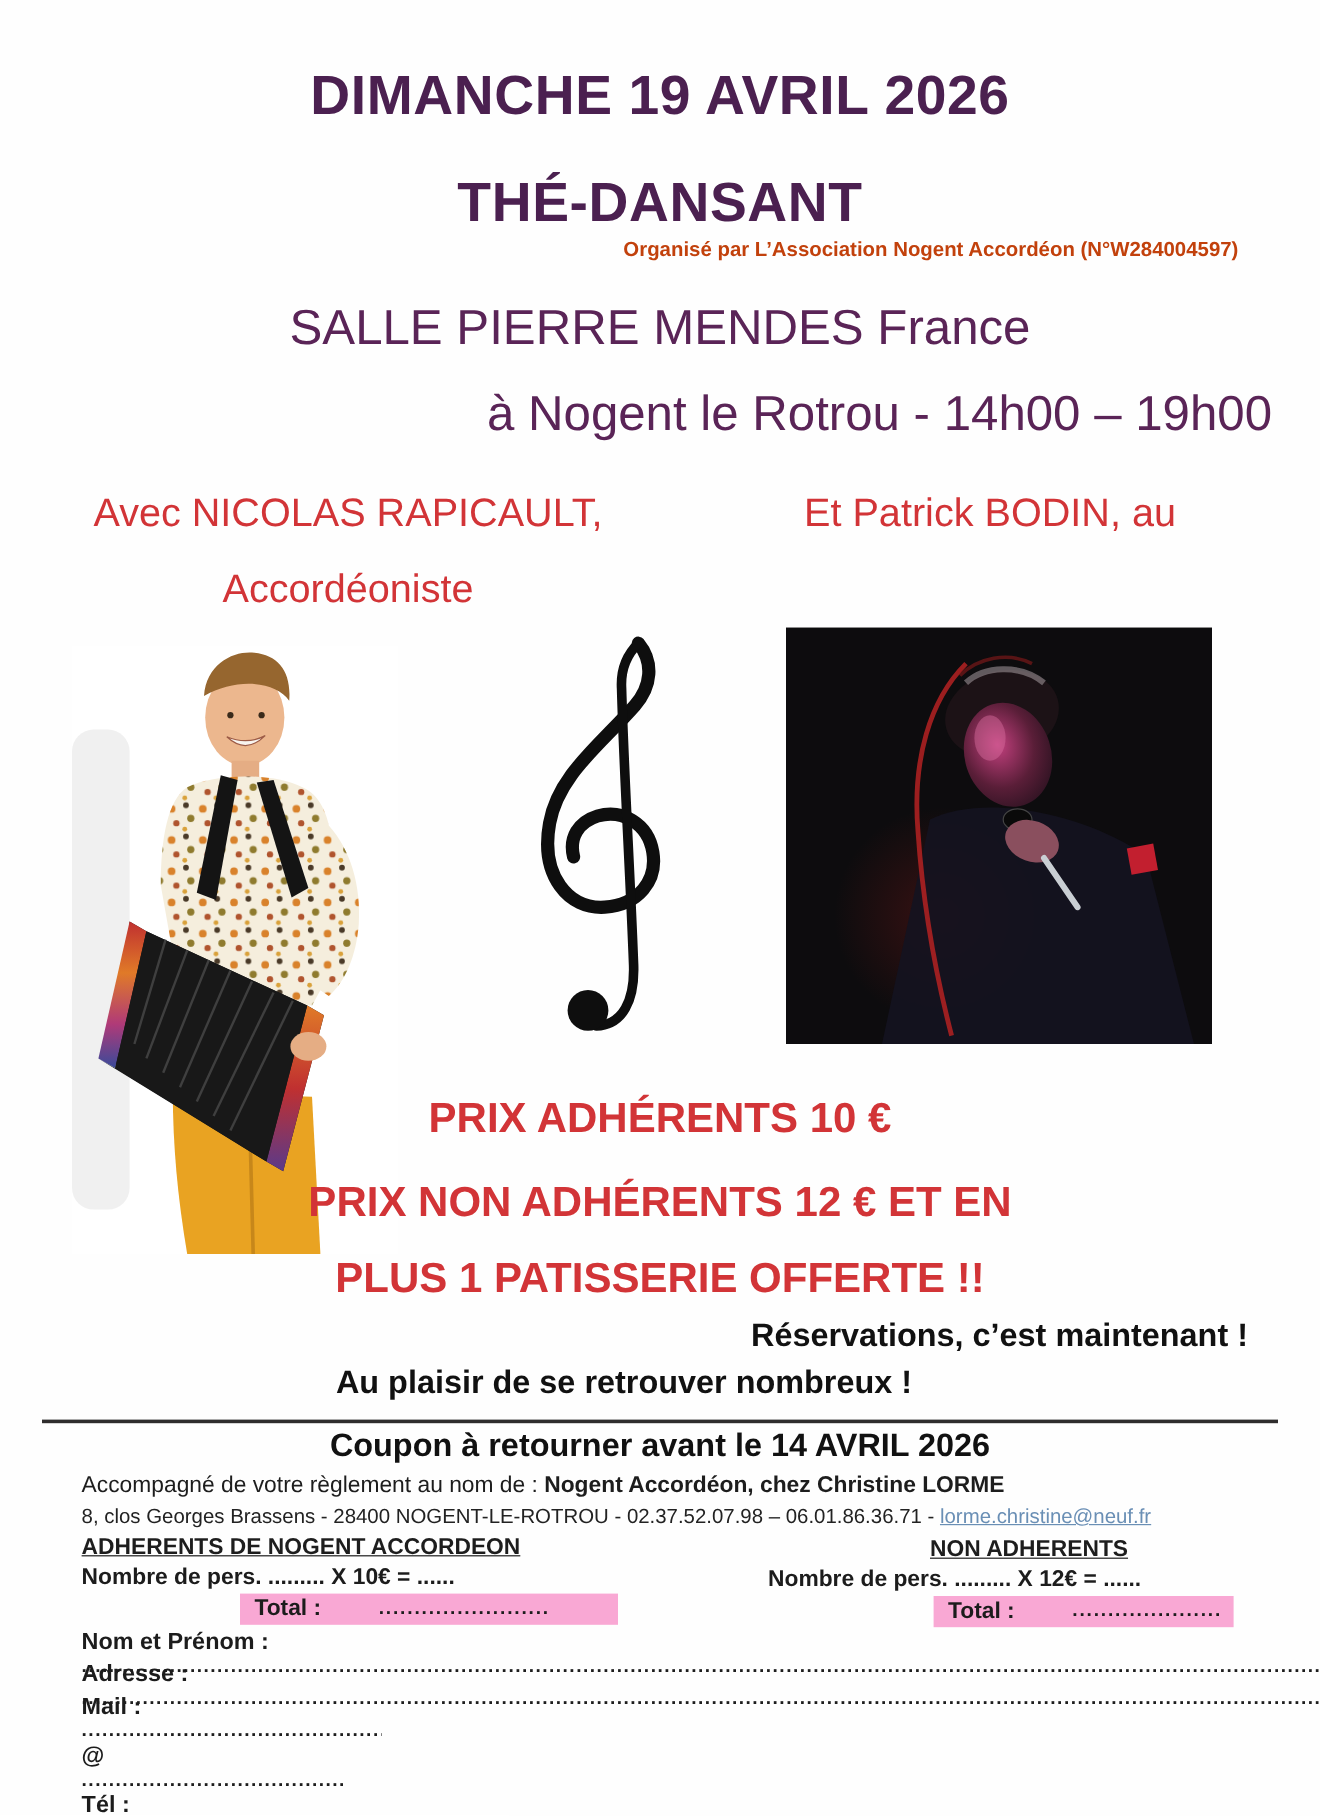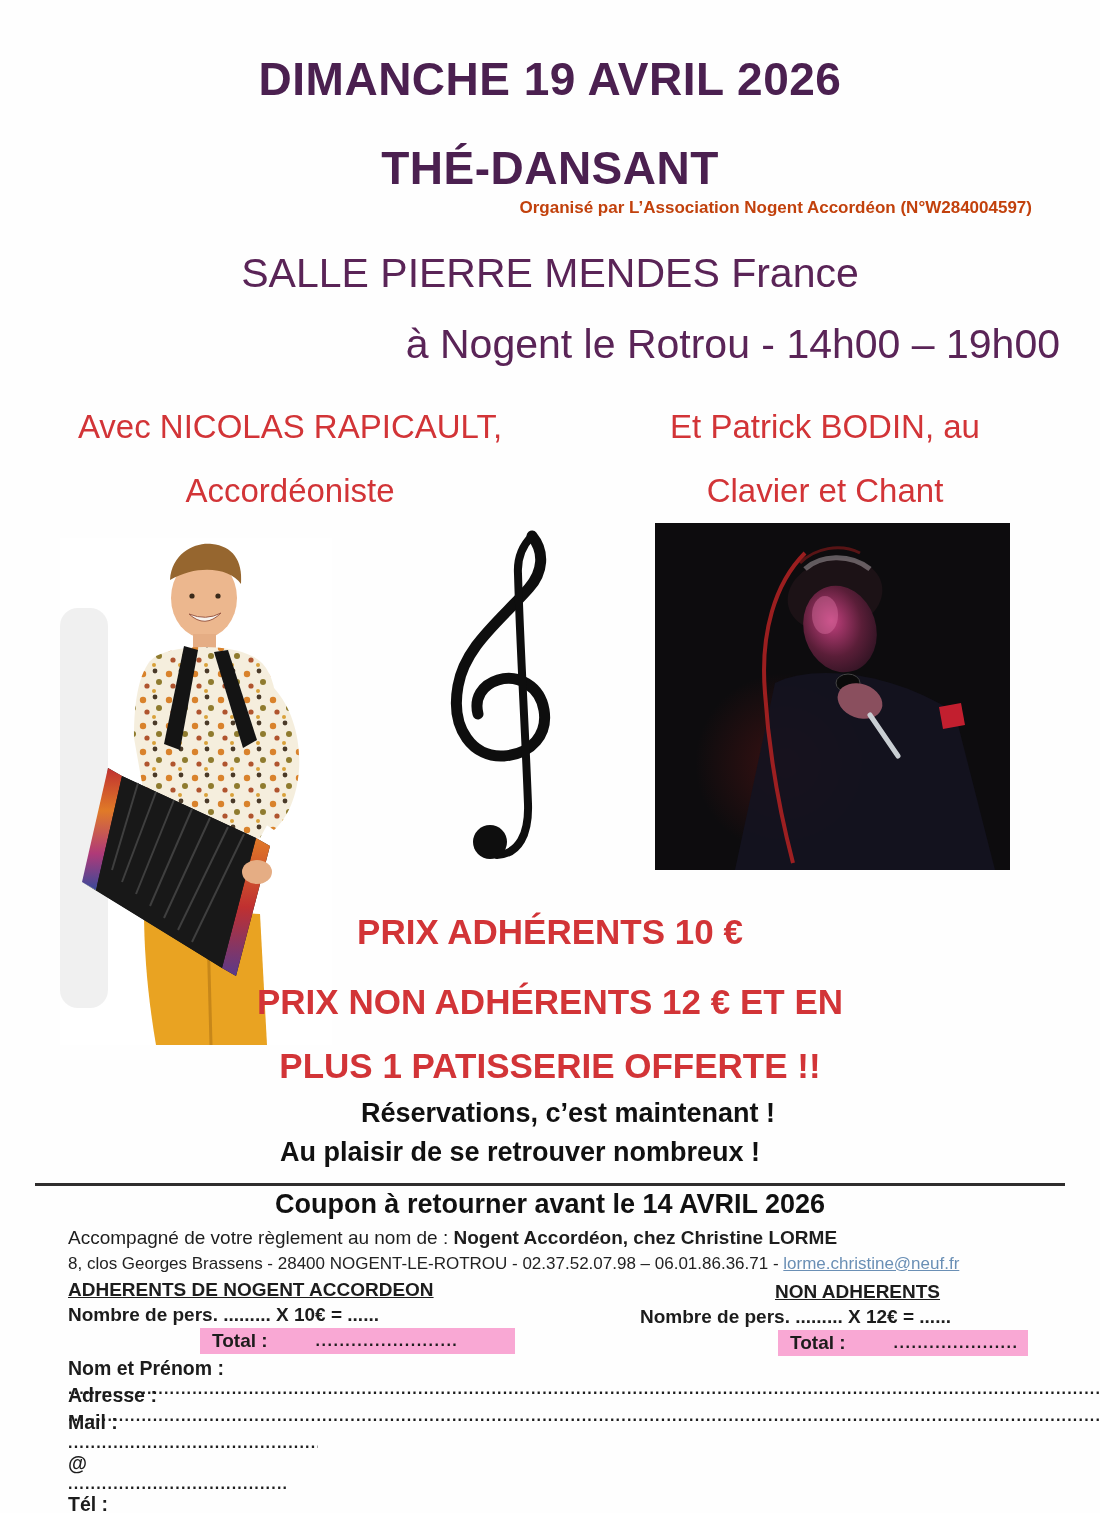--- a/index.html
+++ b/index.html
@@ -45,21 +45,20 @@
   <div class="abs center title purple" style="top:52px;">DIMANCHE 19 AVRIL 2026</div>
   <div class="abs center title purple" style="top:141px;">THÉ-DANSANT</div>
   <div class="abs organizer" style="top:198px;right:68px;">Organisé par L’Association Nogent Accordéon (N°W284004597)</div>
 
   <div class="abs center venue" style="top:250px;">SALLE PIERRE MENDES France</div>
   <div class="abs venue" style="top:321px;left:0;width:1060px;text-align:right;">à Nogent le Rotrou - 14h00 – 19h00</div>
 
   <div class="abs perf red" style="top:408px;left:40px;width:500px;text-align:center;">Avec NICOLAS RAPICAULT,</div>
   <div class="abs perf red" style="top:472px;left:40px;width:500px;text-align:center;">Accordéoniste</div>
   <div class="abs perf red" style="top:408px;left:630px;width:390px;text-align:center;">Et Patrick BODIN, au</div>
-  <div class="abs perf red" style="top:472px;left:630px;width:390px;text-align:center;">Clavier et Chant</div>
 
   <div class="photo" style="left:60px;top:538px;width:272px;height:507px;background:#fff;">
     <svg width="272" height="507" viewBox="0 0 272 507">
       <defs>
         <pattern id="floral" width="26" height="26" patternUnits="userSpaceOnUse">
           <rect width="26" height="26" fill="#f5eedd"></rect>
           <circle cx="5" cy="6" r="3.2" fill="#d9822b"></circle>
           <circle cx="17" cy="3" r="2.4" fill="#4a3a28"></circle>
           <circle cx="21" cy="14" r="3" fill="#8f7b2e"></circle>
           <circle cx="9" cy="18" r="2.6" fill="#b0542e"></circle>
@@ -146,21 +145,21 @@
       <ellipse cx="205" cy="178" rx="23" ry="17" fill="#8a4f5e" transform="rotate(20 205 178)"></ellipse>
       <path d="M215,192 L243,233" stroke="#c9ced3" stroke-width="5" stroke-linecap="round"></path>
       <path d="M284,184 L306,180 L310,202 L288,206 Z" fill="#c21f2f"></path>
     </svg>
   </div>
 
   <div class="abs center price red" style="top:912px;">PRIX ADHÉRENTS 10 €</div>
   <div class="abs center price red" style="top:982px;">PRIX NON ADHÉRENTS 12 € ET EN</div>
   <div class="abs center price red" style="top:1046px;">PLUS 1 PATISSERIE OFFERTE !!</div>
 
-  <div class="abs resa" style="top:1098px;left:0;width:1040px;text-align:center;margin-left:48px;">Réservations, c’est maintenant !</div>
+  <div class="abs resa" style="top:1098px;left:0;width:1040px;text-align:right;">Réservations, c’est maintenant !</div>
   <div class="abs resa" style="top:1137px;left:0;width:1040px;text-align:center;">Au plaisir de se retrouver nombreux !</div>
 
   <div class="sep"></div>
 
   <div class="abs center coupon-head" style="top:1189px;">Coupon à retourner avant le 14 AVRIL 2026</div>
 
   <div class="abs small" style="top:1227px;left:68px;white-space:nowrap;">
     <span>Accompagné de votre règlement au nom de : </span><span class="bold">Nogent Accordéon, chez Christine LORME</span>
   </div>
 

